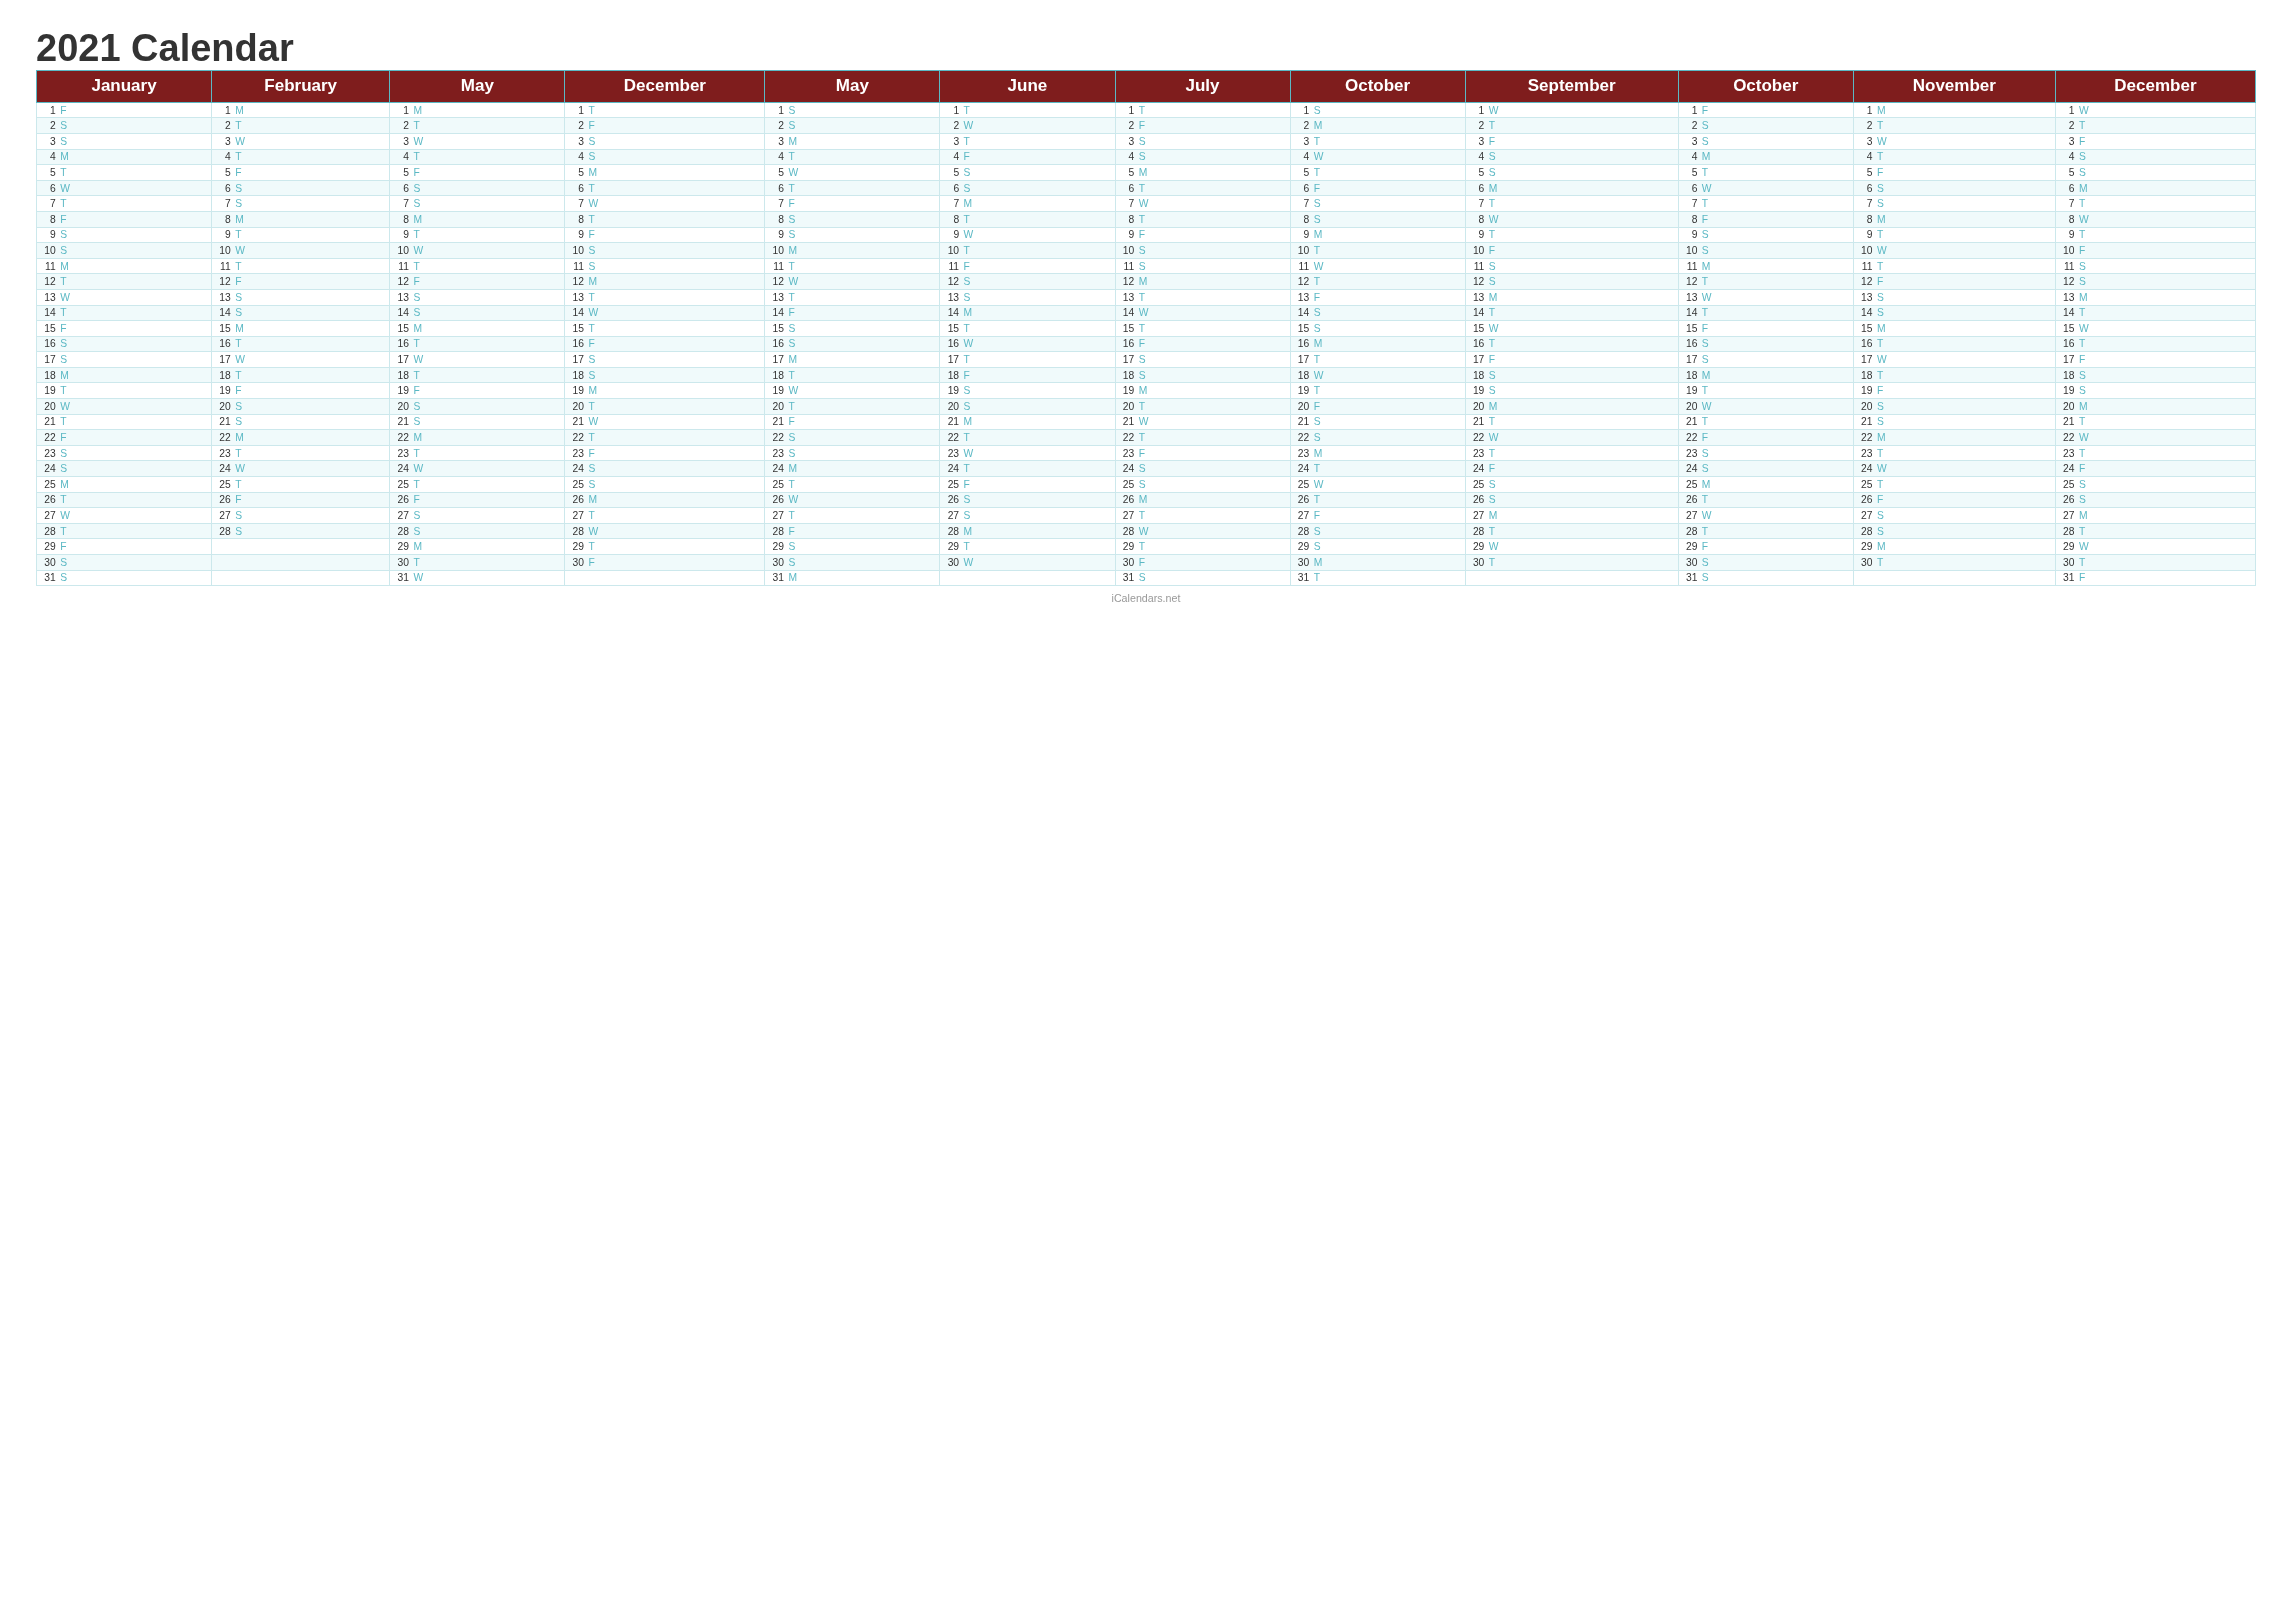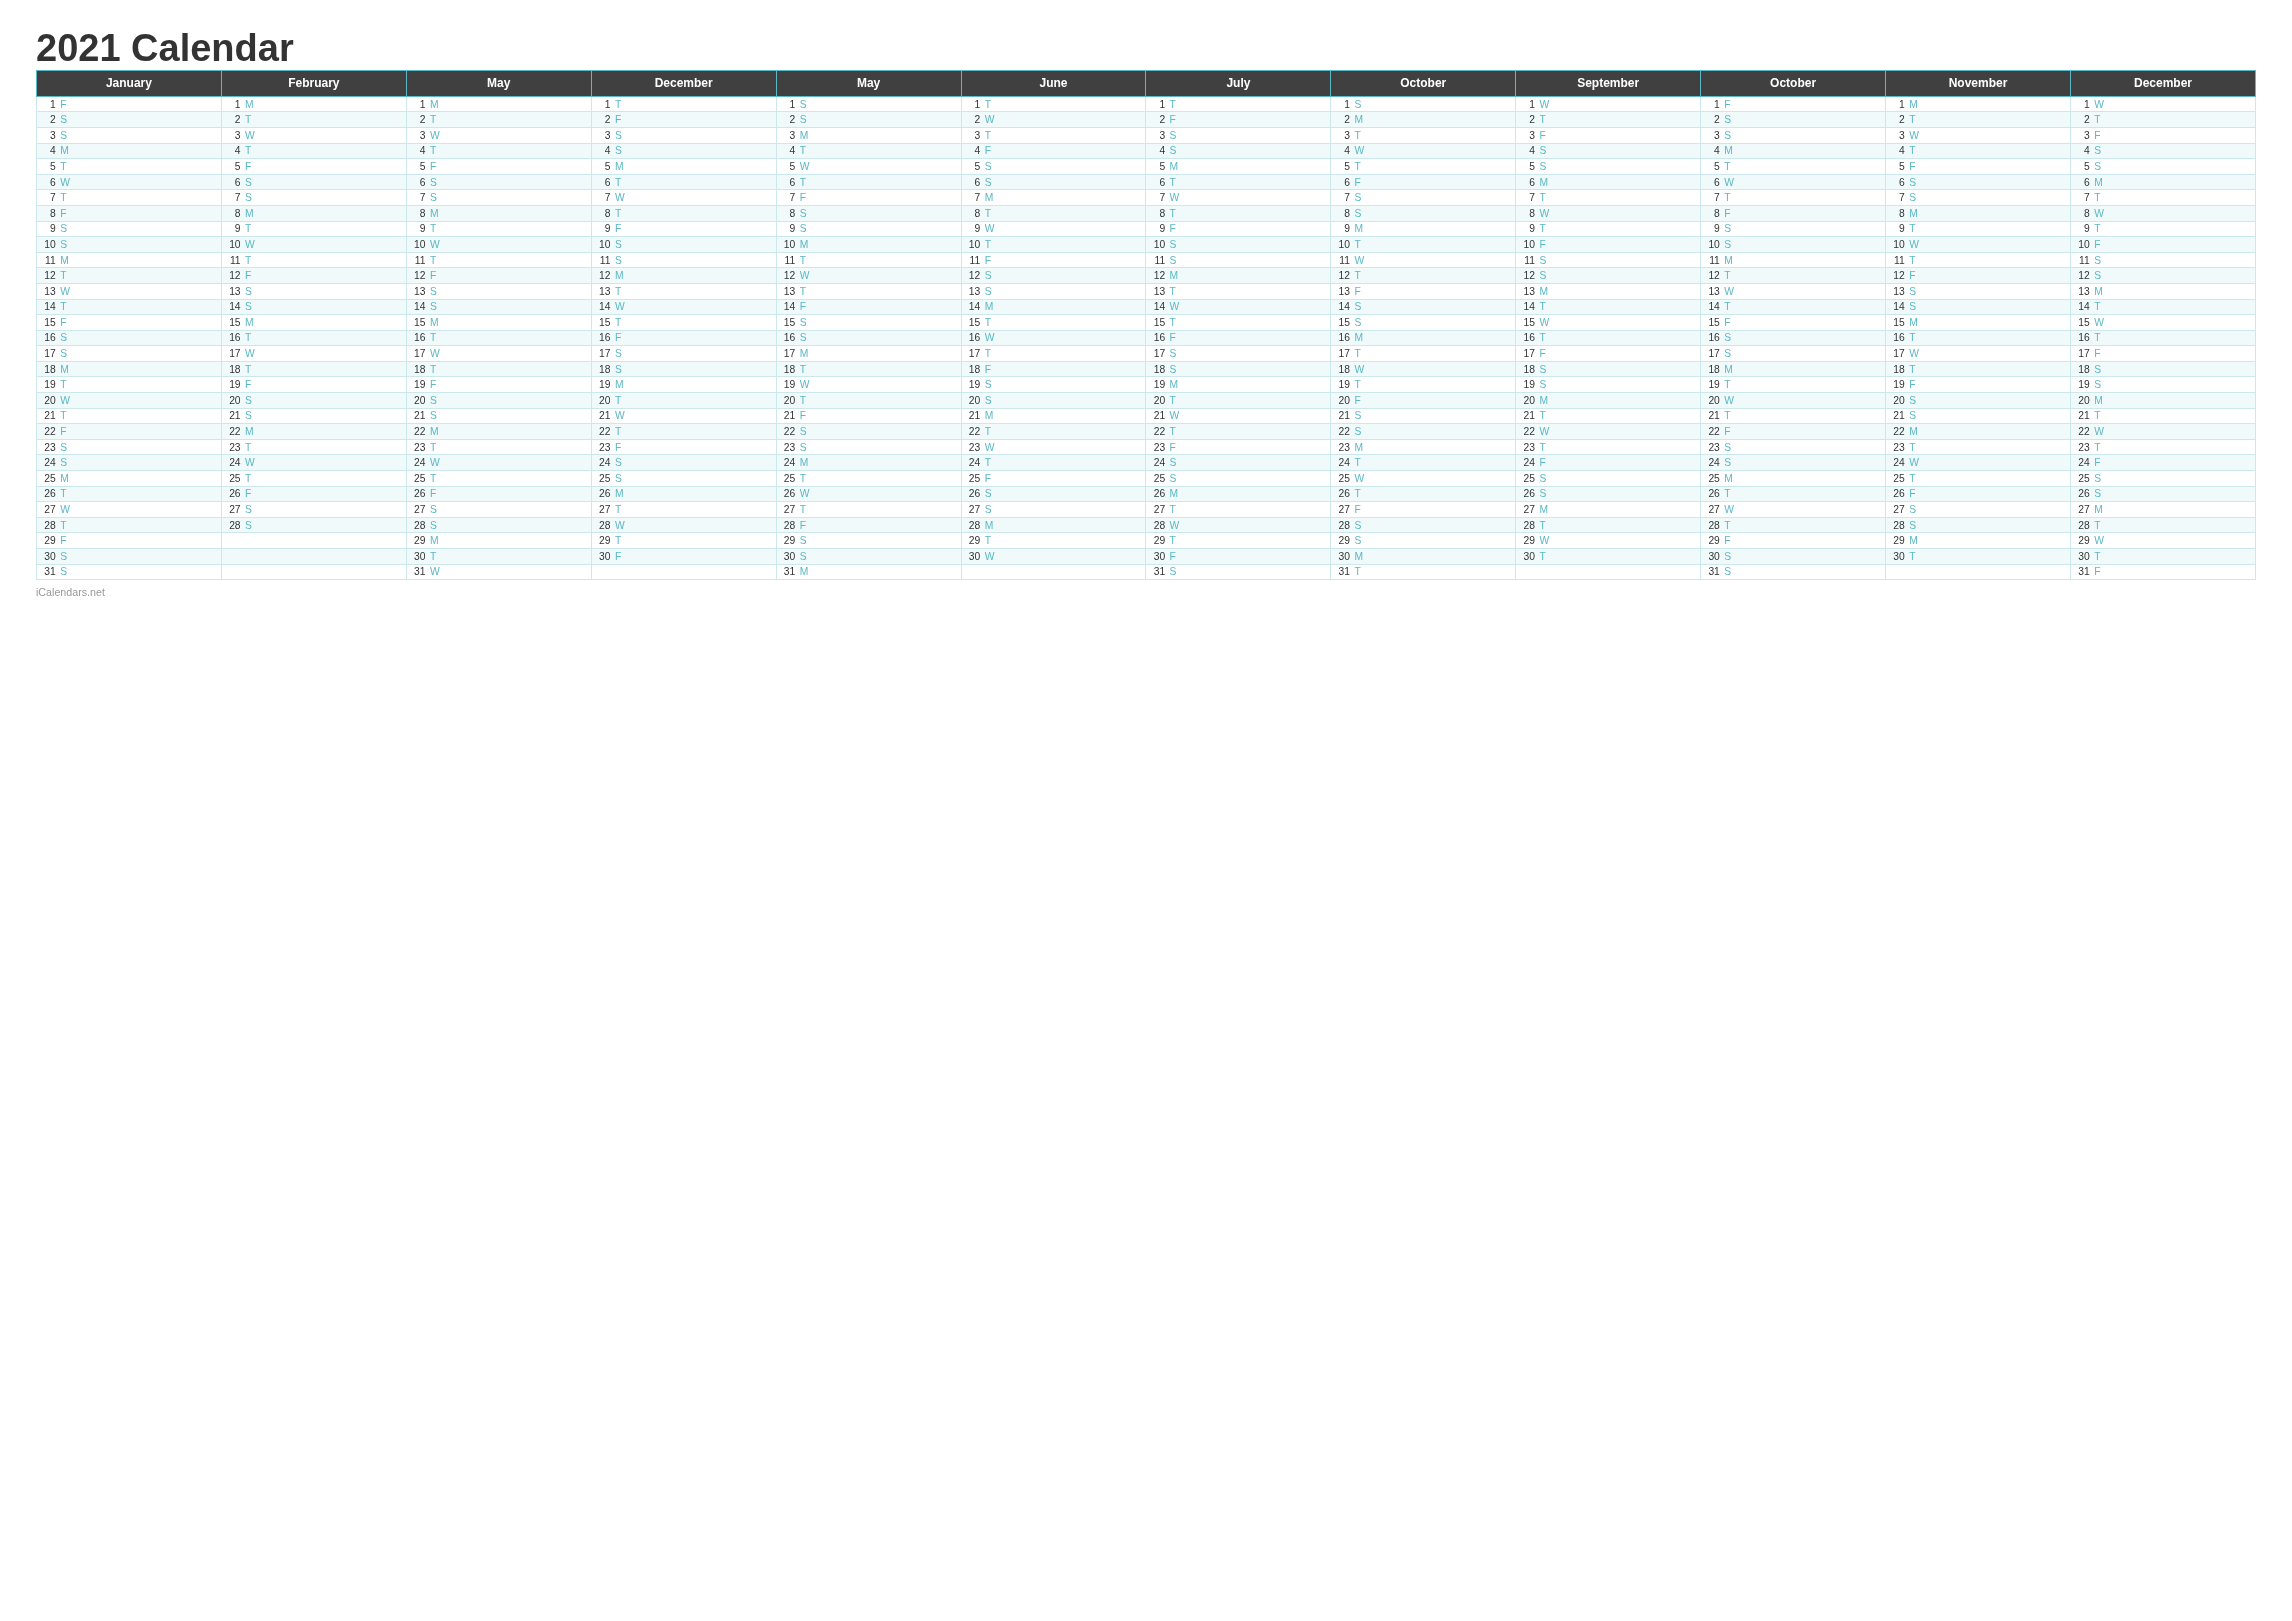--- a/index.html
+++ b/index.html
@@ -13,25 +13,25 @@
       font-size: 38px;
       font-weight: bold;
       color: #333;
     }
     .calendar-table {
       width: 100%;
       border-collapse: collapse;
       font-size: 10.3px;
     }
     .calendar-table th {
-      background: #404040;
+      background: #7f1d1d;
       color: #fff;
       text-align: center;
       padding: 5.4px 1.8px;
-      font-size: 12px;
+      font-size: 17px;
       font-weight: bold;
       border: 0.9px solid #aad6dc;
     }
     .calendar-table th.month-header {
       border: 1.8px solid #5bb8c4;
     }
     .calendar-table td {
       border: 0.9px solid #cce8ec;
       padding: 1.8px 2.7px;
       white-space: nowrap;
@@ -53,21 +53,21 @@
     .month-col {
       min-width: 76px;
     }
     tr:nth-child(even) td {
       background: #f0fafb;
     }
     tr:nth-child(odd) td {
       background: #fff;
     }
     .footer {
-      text-align: left;
+      text-align: center;
       font-size: 10.7px;
       color: #999;
       margin-top: 5.4px;
     }
     .cell-content {
       display: flex;
       align-items: center;
       gap: 2.7px;
     }
   </style>

